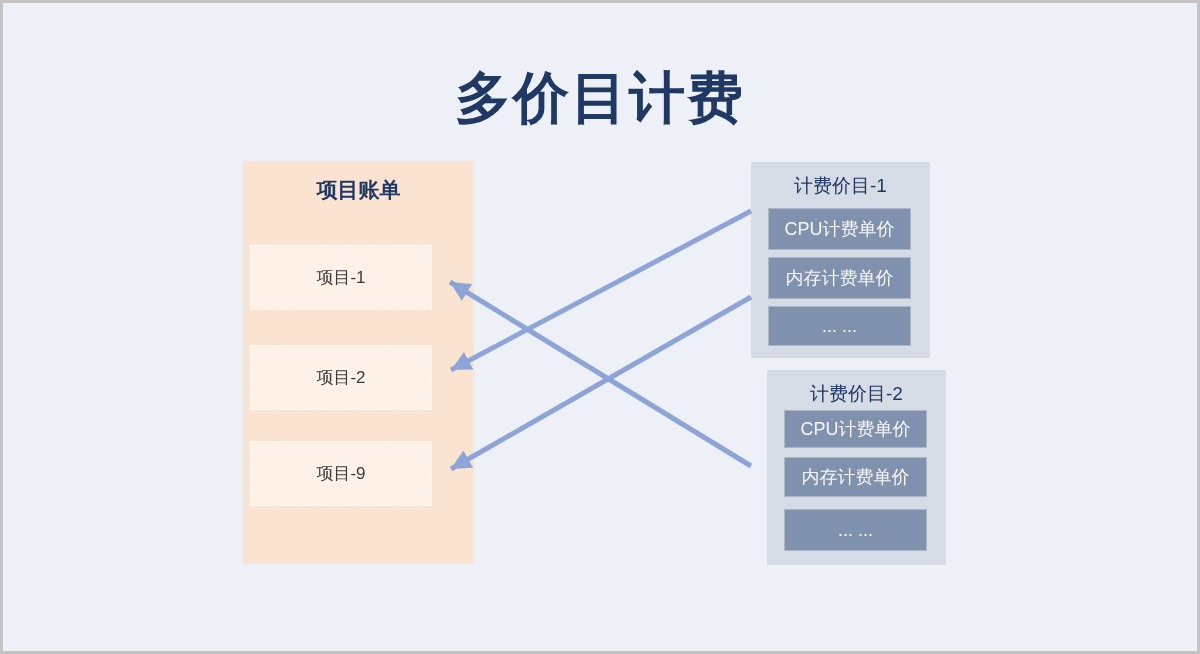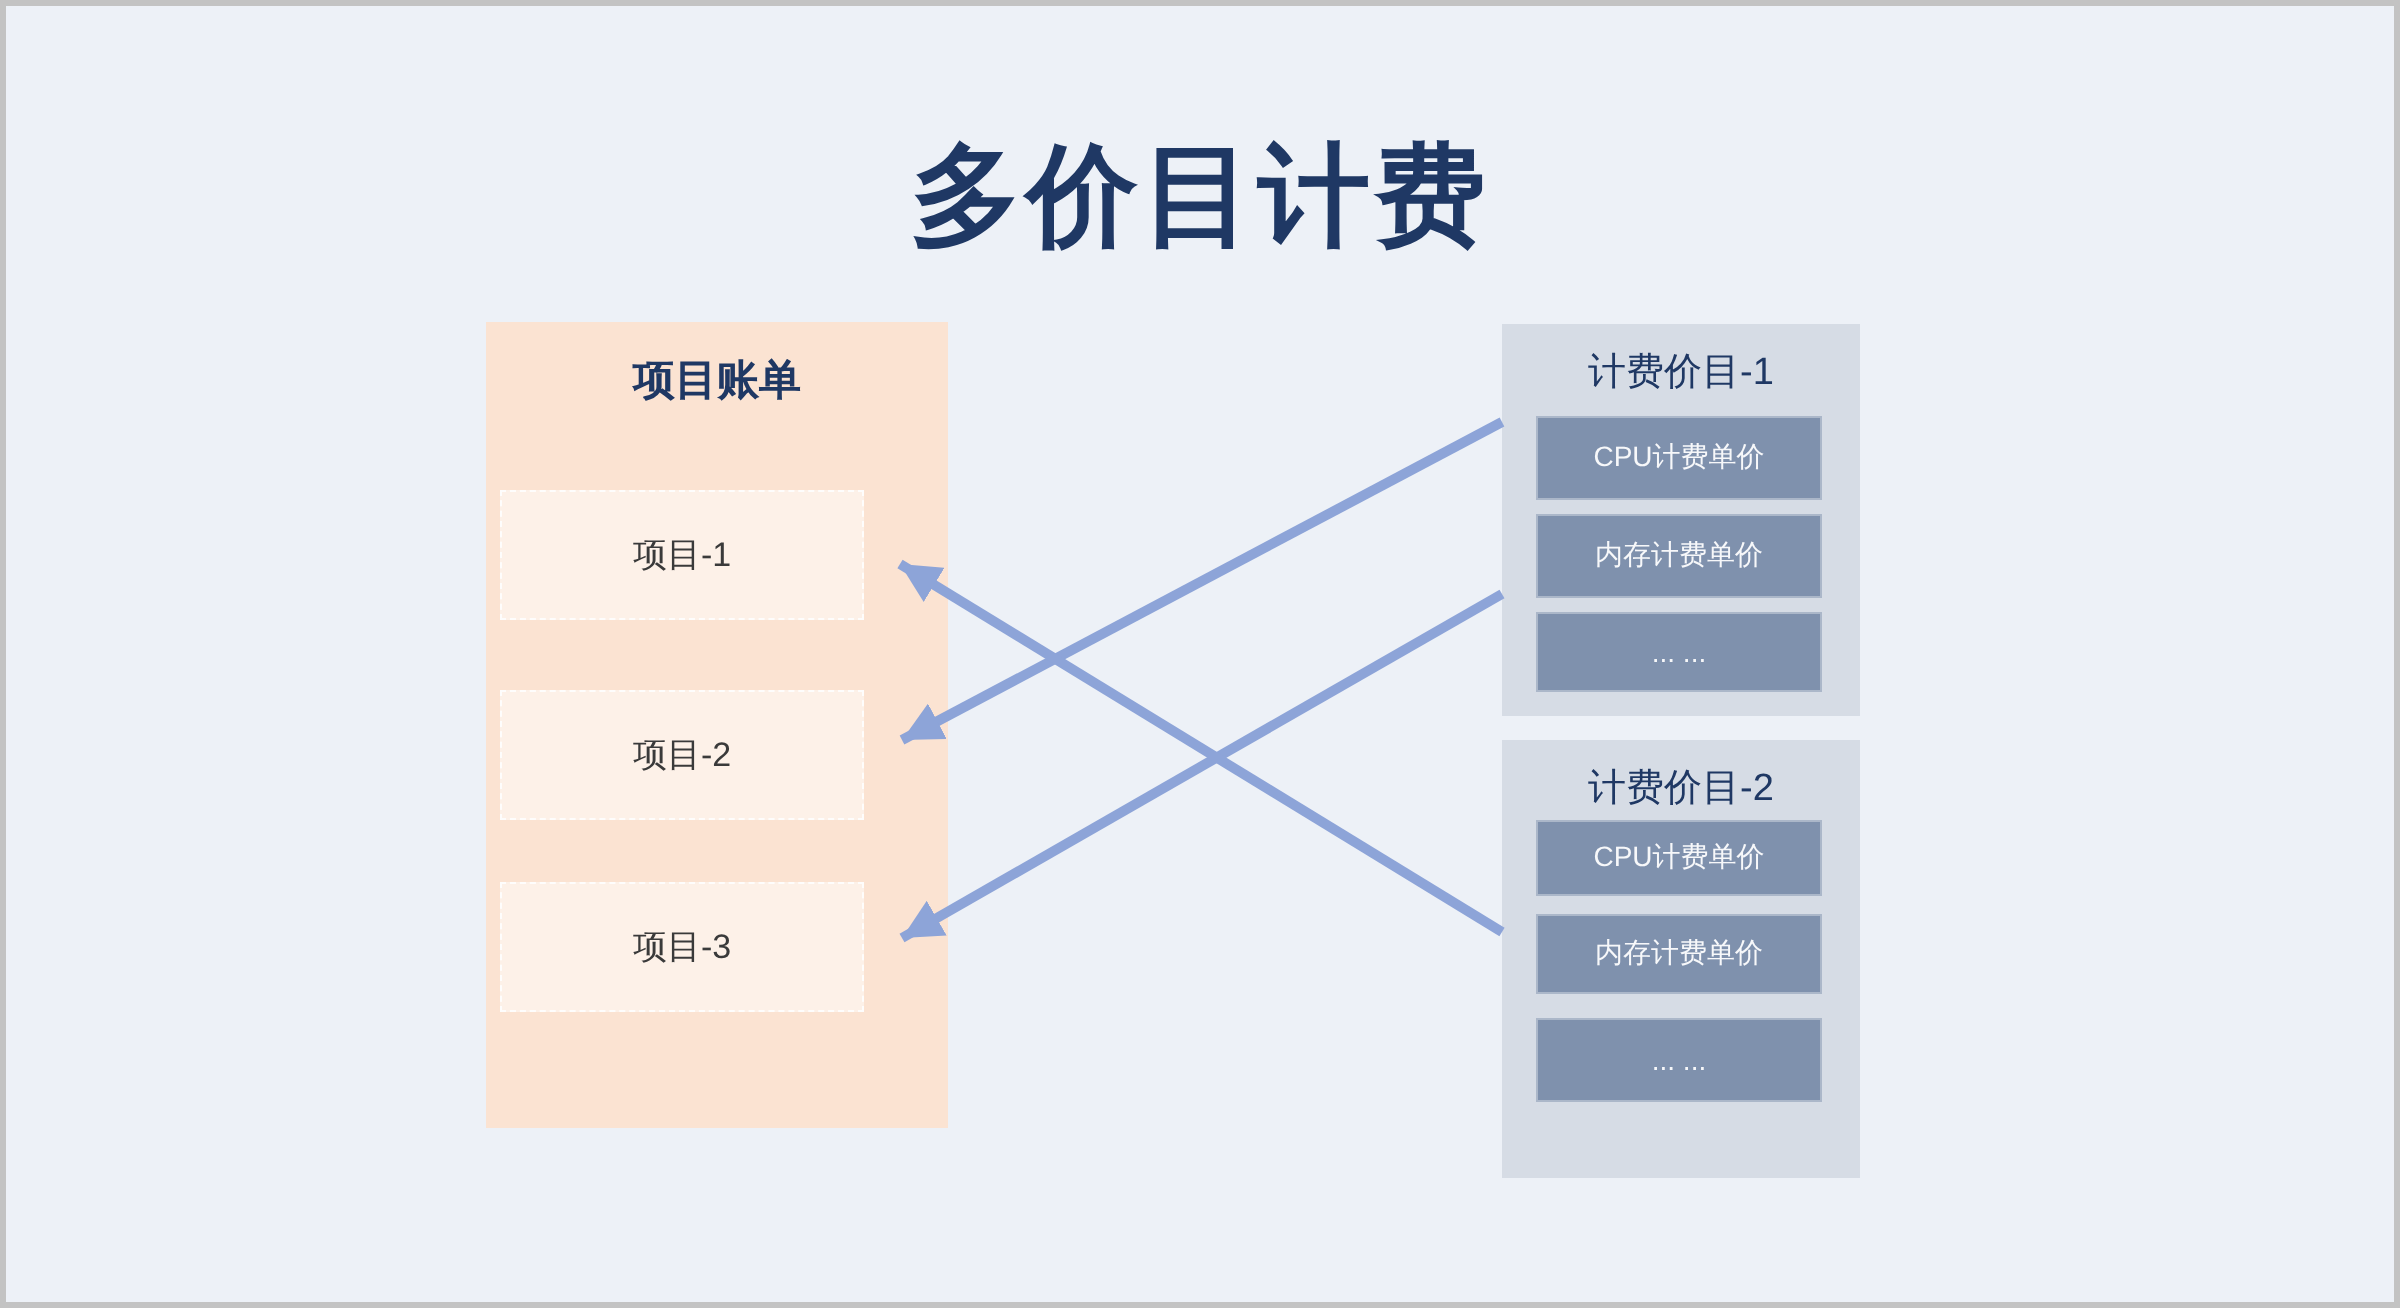--- a/index.html
+++ b/index.html
@@ -38,31 +38,31 @@
   }
   .bill-item.b1{top:84px;}
   .bill-item.b2{top:184px;}
   .bill-item.b3{top:280px;}
   
   .price-panel{
     position:absolute;left:748px;width:179px;
     background:var(--panel-bluegray);
   }
   .price-panel.p1{top:159px;height:196px;}
-  .price-panel.p2{top:367px;height:219px;}
+  .price-panel.p2{top:367px;height:195px;margin-left:16px;}
   .price-panel-title{
     margin-top:11px;text-align:center;
     font-size:19px;font-weight:normal;color:var(--accent-navy);
   }
   .price-item{
     position:absolute;left:17px;width:143px;height:42px;
     background:var(--item-slate);
     border:1px solid rgba(255,255,255,0.35);
     display:flex;align-items:center;justify-content:center;
-    font-size:14px;color:var(--item-text-light);
+    font-size:18px;color:var(--item-text-light);
   }
   .p1 .price-item.i1{top:46px;}
   .p1 .price-item.i2{top:95px;}
   .p1 .price-item.i3{top:144px;height:40px;}
   .p2 .price-item.i1{top:40px;height:38px;}
   .p2 .price-item.i2{top:87px;height:40px;}
   .p2 .price-item.i3{top:139px;}
   
   .connector-layer{
     position:absolute;left:0;top:0;width:1200px;height:654px;
@@ -75,21 +75,21 @@
 <body>
 
 <div class="canvas">
 
   <div class="diagram-title">多价目计费</div>
 
   <section class="bill-panel">
     <div class="bill-panel-title">项目账单</div>
     <div class="bill-item b1">项目-1</div>
     <div class="bill-item b2">项目-2</div>
-    <div class="bill-item b3">项目-3</div>
+    <div class="bill-item b3">项目-9</div>
   </section>
 
   <section class="price-panel p1">
     <div class="price-panel-title">计费价目-1</div>
     <div class="price-item i1">CPU计费单价</div>
     <div class="price-item i2">内存计费单价</div>
     <div class="price-item i3">... ...</div>
   </section>
 
   <section class="price-panel p2">

